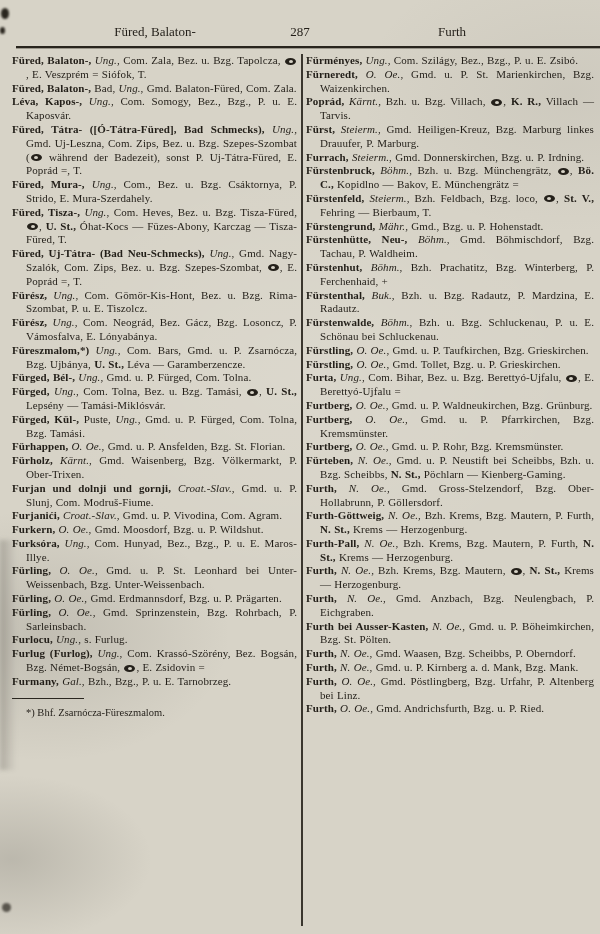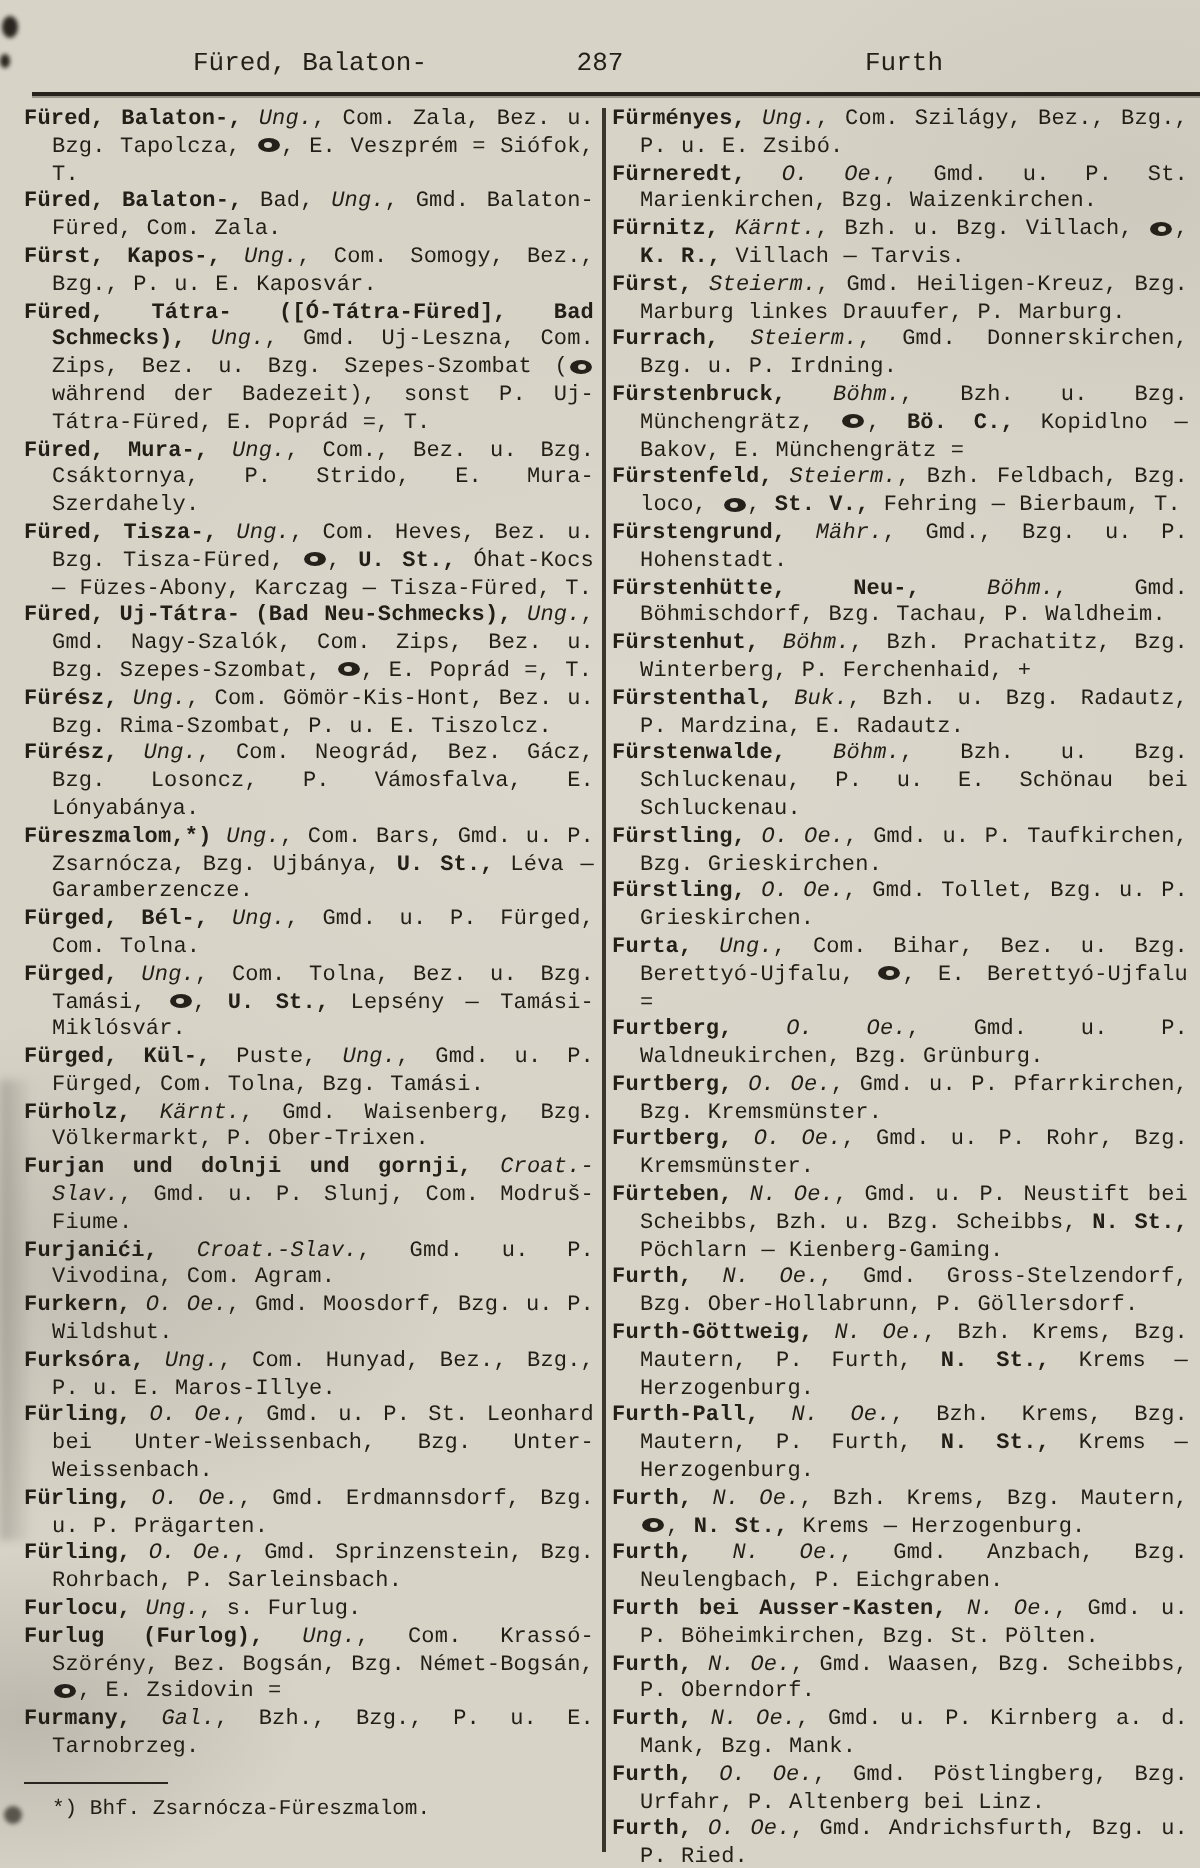--- a/index.html
+++ b/index.html
@@ -8,21 +8,21 @@
     position:relative;
     width:600px; height:934px;
     margin:0 auto;
     background:
       radial-gradient(ellipse 260px 180px at 8% 68%, rgba(96,94,86,0.18), rgba(96,94,86,0) 70%),
       radial-gradient(ellipse 200px 120px at 2% 92%, rgba(90,88,80,0.22), rgba(90,88,80,0) 70%),
       radial-gradient(ellipse 300px 200px at 95% 10%, rgba(120,118,110,0.10), rgba(120,118,110,0) 70%),
       radial-gradient(ellipse 400px 300px at 50% 40%, rgba(255,255,252,0.10), rgba(255,255,252,0) 70%),
       #d7d3c7;
     overflow:hidden;
-    font-family:Liberation Mono, monospace;
+    font-family:Liberation Serif, serif;
     color:#221e18;
   }
   
   .speck { position:absolute; border-radius:50%; background:#2a261f; filter:blur(1px); }
   .speck.s1 { left:1px; top:8px; width:8px; height:11px; }
   .speck.s2 { left:0px; top:27px; width:5px; height:7px; }
   .speck.s3 { left:2px; top:903px; width:9px; height:9px; opacity:.7; }
   .wash { position:absolute; left:0; top:540px; width:16px; height:230px;
           background:linear-gradient(90deg, rgba(70,68,60,0.28), rgba(70,68,60,0)); filter:blur(2px); }
 
@@ -71,31 +71,32 @@
     <span class="hdr center">287</span>
     <span class="hdr right">Furth</span>
   </header>
   <div class="header-rule"></div>
 
   <div class="columns">
     <div class="colwrap">
       <div class="col">
           <p class="entry"><span class="b">Füred, Balaton-,</span><span class="i"> Ung.</span><span class="r">, Com. Zala, Bez. u. Bzg. Tapolcza, </span><span class="horn"></span><span class="r">, E. Veszprém = Siófok, T.</span></p>
           <p class="entry"><span class="b">Füred, Balaton-,</span><span class="r"> Bad, </span><span class="i">Ung.</span><span class="r">, Gmd. Balaton-Füred, Com. Zala.</span></p>
-          <p class="entry"><span class="b">Fürst, Kapos-,</span><span class="i"> Ung.</span><span class="r">, Com. Somogy, Bez., Bzg., P. u. E. Kaposvár.</span></p>
+          <p class="entry"><span class="b">Léva, Kapos-,</span><span class="i"> Ung.</span><span class="r">, Com. Somogy, Bez., Bzg., P. u. E. Kaposvár.</span></p>
           <p class="entry"><span class="b">Füred, Tátra- ([Ó-Tátra-Füred], Bad Schmecks),</span><span class="i"> Ung.</span><span class="r">, Gmd. Uj-Leszna, Com. Zips, Bez. u. Bzg. Szepes-Szombat (</span><span class="horn"></span><span class="r"> während der Badezeit), sonst P. Uj-Tátra-Füred, E. Poprád =, T.</span></p>
           <p class="entry"><span class="b">Füred, Mura-,</span><span class="i"> Ung.</span><span class="r">, Com., Bez. u. Bzg. Csáktornya, P. Strido, E. Mura-Szerdahely.</span></p>
           <p class="entry"><span class="b">Füred, Tisza-,</span><span class="i"> Ung.</span><span class="r">, Com. Heves, Bez. u. Bzg. Tisza-Füred, </span><span class="horn"></span><span class="r">, </span><span class="b">U. St.,</span><span class="r"> Óhat-Kocs — Füzes-Abony, Karczag — Tisza-Füred, T.</span></p>
           <p class="entry"><span class="b">Füred, Uj-Tátra- (Bad Neu-Schmecks),</span><span class="i"> Ung.</span><span class="r">, Gmd. Nagy-Szalók, Com. Zips, Bez. u. Bzg. Szepes-Szombat, </span><span class="horn"></span><span class="r">, E. Poprád =, T.</span></p>
           <p class="entry"><span class="b">Fürész,</span><span class="i"> Ung.</span><span class="r">, Com. Gömör-Kis-Hont, Bez. u. Bzg. Rima-Szombat, P. u. E. Tiszolcz.</span></p>
           <p class="entry"><span class="b">Fürész,</span><span class="i"> Ung.</span><span class="r">, Com. Neográd, Bez. Gácz, Bzg. Losoncz, P. Vámosfalva, E. Lónyabánya.</span></p>
           <p class="entry"><span class="b">Füreszmalom,*)</span><span class="i"> Ung.</span><span class="r">, Com. Bars, Gmd. u. P. Zsarnócza, Bzg. Ujbánya, </span><span class="b">U. St.,</span><span class="r"> Léva — Garamberzencze.</span></p>
           <p class="entry"><span class="b">Fürged, Bél-,</span><span class="i"> Ung.</span><span class="r">, Gmd. u. P. Fürged, Com. Tolna.</span></p>
           <p class="entry"><span class="b">Fürged,</span><span class="i"> Ung.</span><span class="r">, Com. Tolna, Bez. u. Bzg. Tamási, </span><span class="horn"></span><span class="r">, </span><span class="b">U. St.,</span><span class="r"> Lepsény — Tamási-Miklósvár.</span></p>
           <p class="entry"><span class="b">Fürged, Kül-,</span><span class="r"> Puste, </span><span class="i">Ung.</span><span class="r">, Gmd. u. P. Fürged, Com. Tolna, Bzg. Tamási.</span></p>
+          <p class="entry"><span class="b">Fürhappen,</span><span class="i"> O. Oe.</span><span class="r">, Gmd. u. P. Ansfelden, Bzg. St. Florian.</span></p>
           <p class="entry"><span class="b">Fürholz,</span><span class="i"> Kärnt.</span><span class="r">, Gmd. Waisenberg, Bzg. Völkermarkt, P. Ober-Trixen.</span></p>
           <p class="entry"><span class="b">Furjan und dolnji und gornji,</span><span class="i"> Croat.-Slav.</span><span class="r">, Gmd. u. P. Slunj, Com. Modruš-Fiume.</span></p>
           <p class="entry"><span class="b">Furjanići,</span><span class="i"> Croat.-Slav.</span><span class="r">, Gmd. u. P. Vivodina, Com. Agram.</span></p>
           <p class="entry"><span class="b">Furkern,</span><span class="i"> O. Oe.</span><span class="r">, Gmd. Moosdorf, Bzg. u. P. Wildshut.</span></p>
           <p class="entry"><span class="b">Furksóra,</span><span class="i"> Ung.</span><span class="r">, Com. Hunyad, Bez., Bzg., P. u. E. Maros-Illye.</span></p>
           <p class="entry"><span class="b">Fürling,</span><span class="i"> O. Oe.</span><span class="r">, Gmd. u. P. St. Leonhard bei Unter-Weissenbach, Bzg. Unter-Weissenbach.</span></p>
           <p class="entry"><span class="b">Fürling,</span><span class="i"> O. Oe.</span><span class="r">, Gmd. Erdmannsdorf, Bzg. u. P. Prägarten.</span></p>
           <p class="entry"><span class="b">Fürling,</span><span class="i"> O. Oe.</span><span class="r">, Gmd. Sprinzenstein, Bzg. Rohrbach, P. Sarleinsbach.</span></p>
           <p class="entry"><span class="b">Furlocu,</span><span class="i"> Ung.</span><span class="r">, s. Furlug.</span></p>
           <p class="entry"><span class="b">Furlug (Furlog),</span><span class="i"> Ung.</span><span class="r">, Com. Krassó-Szörény, Bez. Bogsán, Bzg. Német-Bogsán, </span><span class="horn"></span><span class="r">, E. Zsidovin =</span></p>
@@ -104,21 +105,21 @@
       <div class="footnote-block">
         <div class="footnote-rule"></div>
         <p class="footnote">*) Bhf. Zsarnócza-Füreszmalom.</p>
       </div>
     </div>
     <div class="divider"></div>
     <div class="colwrap rightwrap">
       <div class="col">
           <p class="entry"><span class="b">Fürményes,</span><span class="i"> Ung.</span><span class="r">, Com. Szilágy, Bez., Bzg., P. u. E. Zsibó.</span></p>
           <p class="entry"><span class="b">Fürneredt,</span><span class="i"> O. Oe.</span><span class="r">, Gmd. u. P. St. Marienkirchen, Bzg. Waizenkirchen.</span></p>
-          <p class="entry"><span class="b">Fürnitz,</span><span class="i"> Kärnt.</span><span class="r">, Bzh. u. Bzg. Villach, </span><span class="horn"></span><span class="r">, </span><span class="b">K. R.,</span><span class="r"> Villach — Tarvis.</span></p>
+          <p class="entry"><span class="b">Poprád,</span><span class="i"> Kärnt.</span><span class="r">, Bzh. u. Bzg. Villach, </span><span class="horn"></span><span class="r">, </span><span class="b">K. R.,</span><span class="r"> Villach — Tarvis.</span></p>
           <p class="entry"><span class="b">Fürst,</span><span class="i"> Steierm.</span><span class="r">, Gmd. Heiligen-Kreuz, Bzg. Marburg linkes Drauufer, P. Marburg.</span></p>
           <p class="entry"><span class="b">Furrach,</span><span class="i"> Steierm.</span><span class="r">, Gmd. Donnerskirchen, Bzg. u. P. Irdning.</span></p>
           <p class="entry"><span class="b">Fürstenbruck,</span><span class="i"> Böhm.</span><span class="r">, Bzh. u. Bzg. Münchengrätz, </span><span class="horn"></span><span class="r">, </span><span class="b">Bö. C.,</span><span class="r"> Kopidlno — Bakov, E. Münchengrätz =</span></p>
           <p class="entry"><span class="b">Fürstenfeld,</span><span class="i"> Steierm.</span><span class="r">, Bzh. Feldbach, Bzg. loco, </span><span class="horn"></span><span class="r">, </span><span class="b">St. V.,</span><span class="r"> Fehring — Bierbaum, T.</span></p>
           <p class="entry"><span class="b">Fürstengrund,</span><span class="i"> Mähr.</span><span class="r">, Gmd., Bzg. u. P. Hohenstadt.</span></p>
           <p class="entry"><span class="b">Fürstenhütte, Neu-,</span><span class="i"> Böhm.</span><span class="r">, Gmd. Böhmischdorf, Bzg. Tachau, P. Waldheim.</span></p>
           <p class="entry"><span class="b">Fürstenhut,</span><span class="i"> Böhm.</span><span class="r">, Bzh. Prachatitz, Bzg. Winterberg, P. Ferchenhaid, +</span></p>
           <p class="entry"><span class="b">Fürstenthal,</span><span class="i"> Buk.</span><span class="r">, Bzh. u. Bzg. Radautz, P. Mardzina, E. Radautz.</span></p>
           <p class="entry"><span class="b">Fürstenwalde,</span><span class="i"> Böhm.</span><span class="r">, Bzh. u. Bzg. Schluckenau, P. u. E. Schönau bei Schluckenau.</span></p>
           <p class="entry"><span class="b">Fürstling,</span><span class="i"> O. Oe.</span><span class="r">, Gmd. u. P. Taufkirchen, Bzg. Grieskirchen.</span></p>

